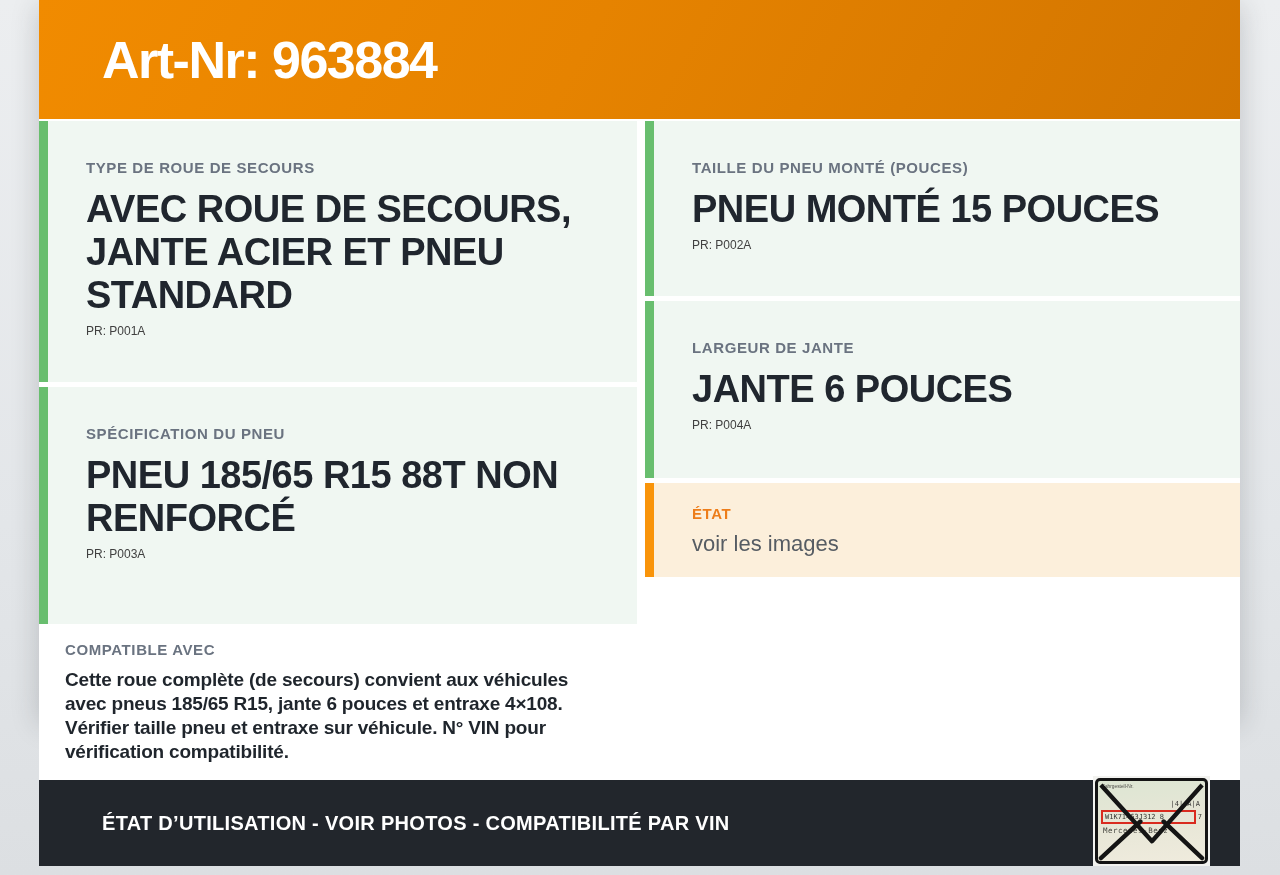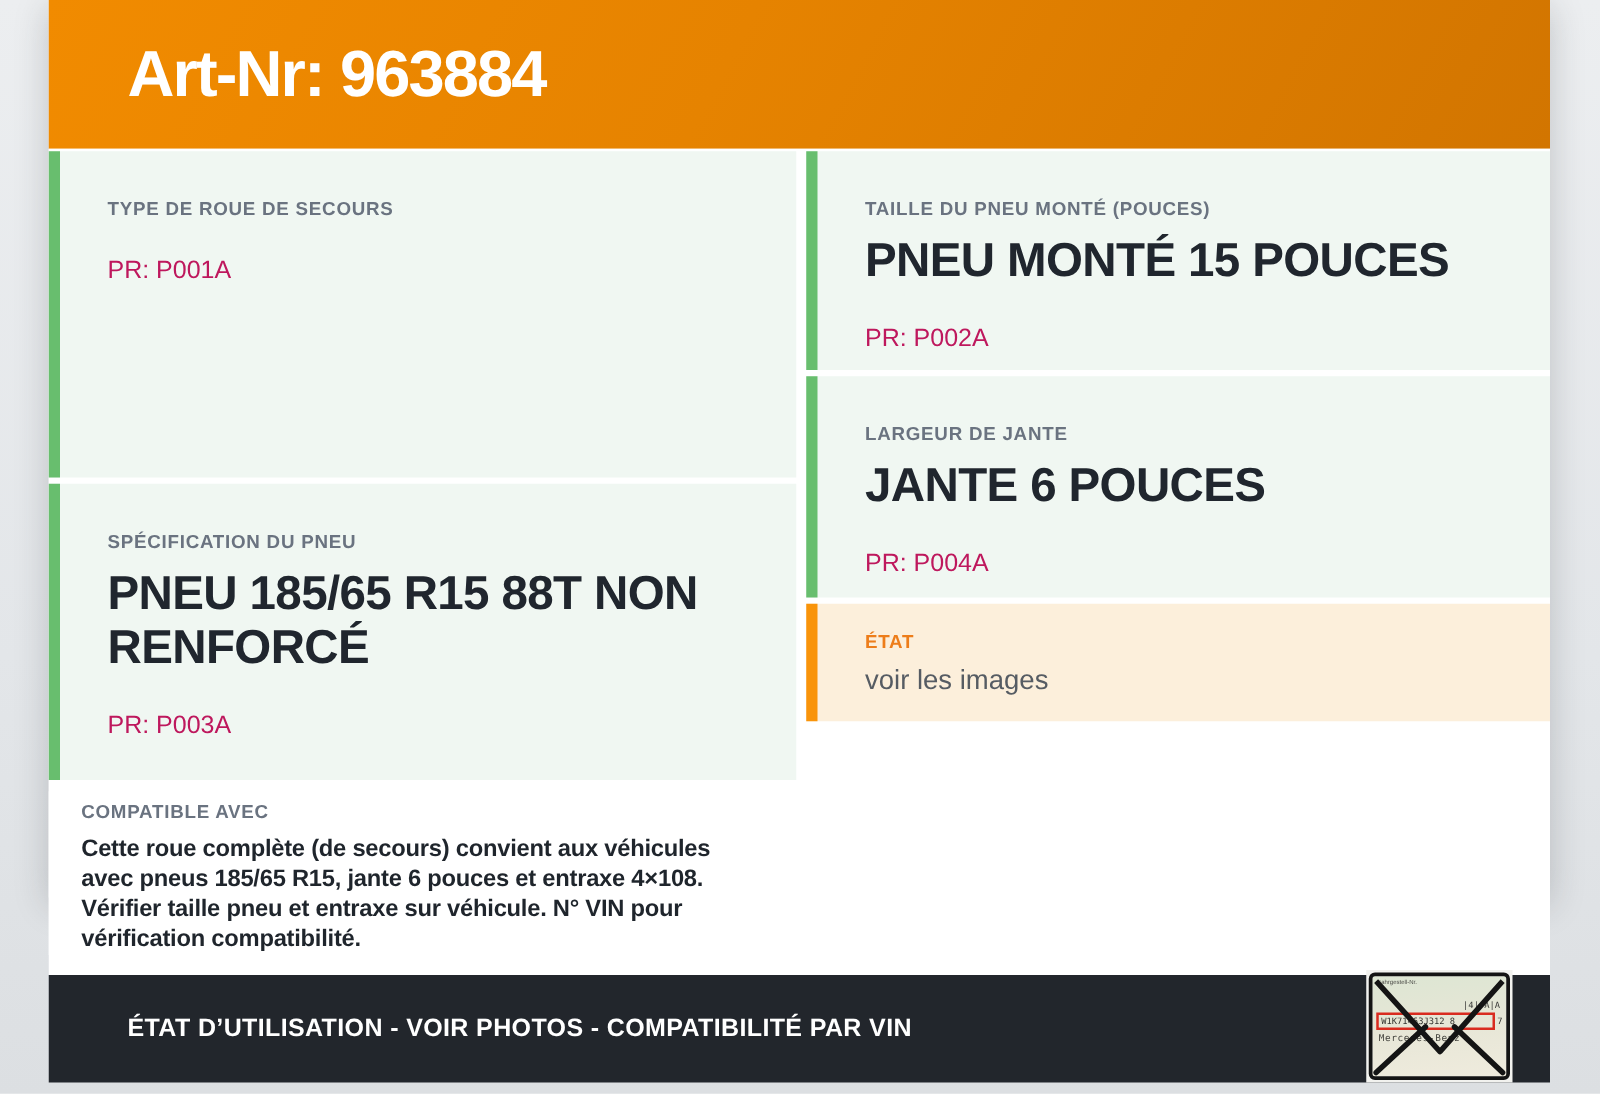--- a/index.html
+++ b/index.html
@@ -46,21 +46,21 @@
   }
   .card-label{
     color:#6a7380;font-size:15px;font-weight:bold;letter-spacing:.6px;
     text-transform:uppercase;
   }
   .card-label.orange{color:#ed7d1a;}
   .card-title{
     margin:12px 0 0 0;color:#20262e;
     font-size:38px;line-height:43px;font-weight:bold;letter-spacing:-.5px;
   }
-  .card-pr{margin-top:29px;color:#be185d;font-size:20px;}
+  .card-pr{margin-top:7px;color:#404040;font-size:12px;}
   .etat-text{margin-top:9px;color:#565c63;font-size:22px;}
   .card-paragraph{
     margin:10px 0 0 0;max-width:560px;color:#1f252c;
     font-size:19px;line-height:24px;font-weight:bold;letter-spacing:-.2px;
   }
   
   .h-l1{height:261px;} .h-l2{height:237px;}
   .h-r1{height:175px;} .h-r2{height:177px;} .h-r3{height:94px;}
   
   .ftr{
@@ -102,20 +102,21 @@
 
   <header class="hdr">
     <h1>Art-Nr: 963884</h1>
   </header>
 
   <main class="content">
 
     <div class="col col-left">
       <section class="card mint h-l1">
         <div class="card-label">TYPE DE ROUE DE SECOURS</div>
+        <h2 class="card-title">AVEC ROUE DE SECOURS, JANTE ACIER ET PNEU STANDARD</h2>
         <div class="card-pr">PR: P001A</div>
       </section>
 
       <section class="card mint h-l2">
         <div class="card-label">SPÉCIFICATION DU PNEU</div>
         <h2 class="card-title">PNEU 185/65 R15 88T NON RENFORCÉ</h2>
         <div class="card-pr">PR: P003A</div>
       </section>
 
       <section class="card plain">

